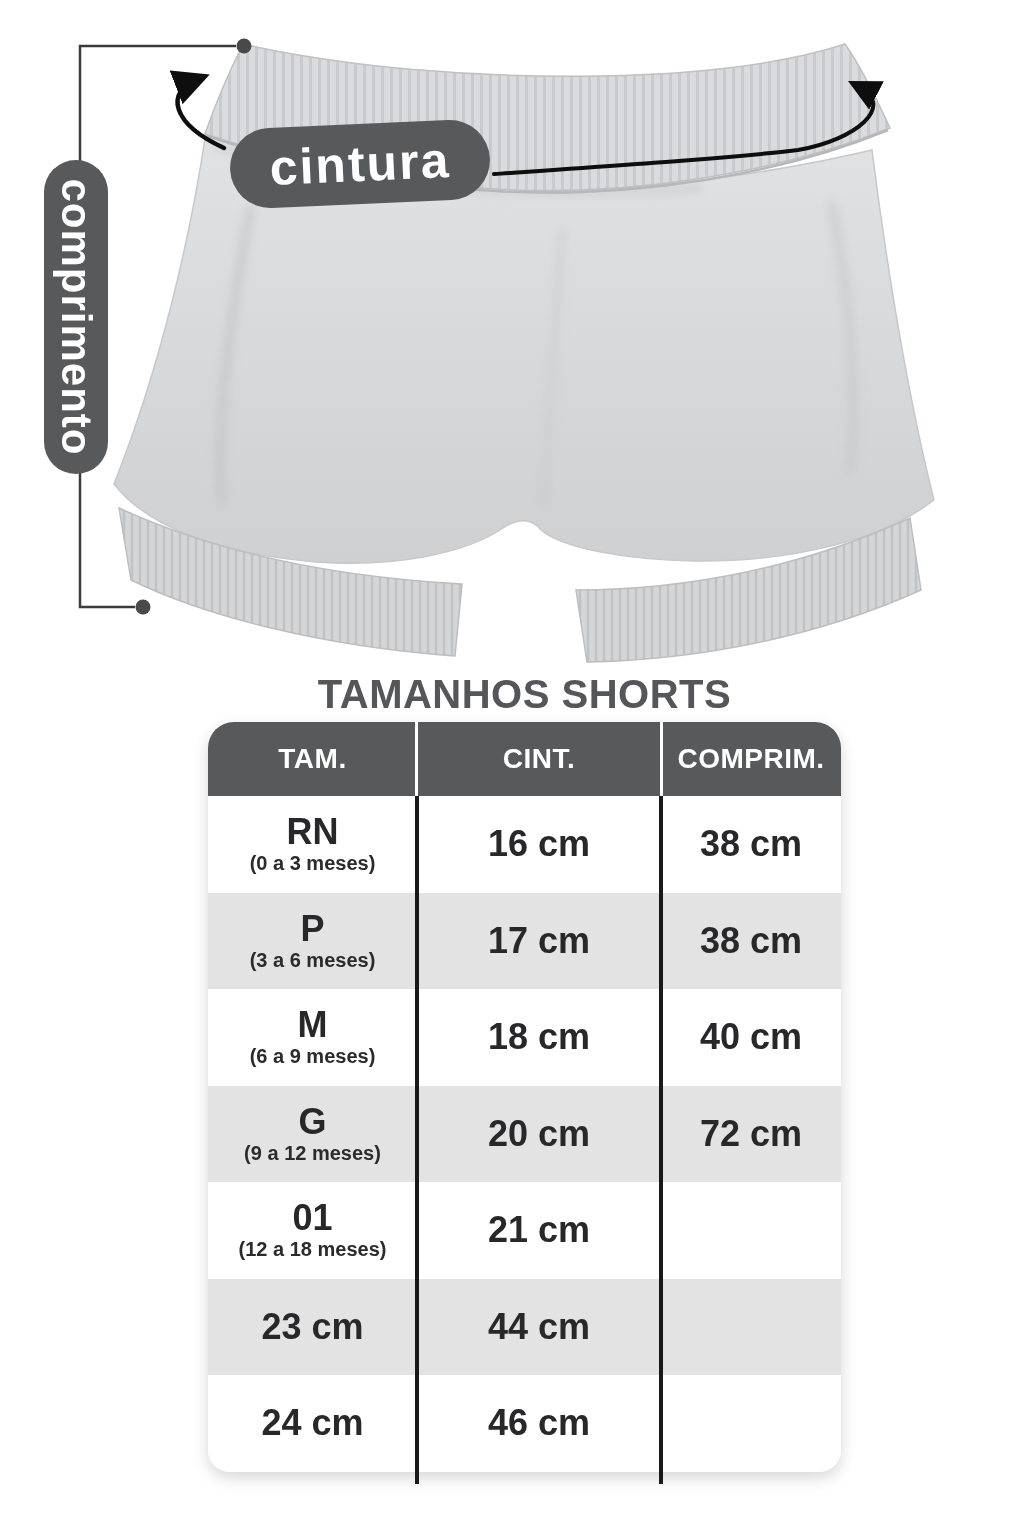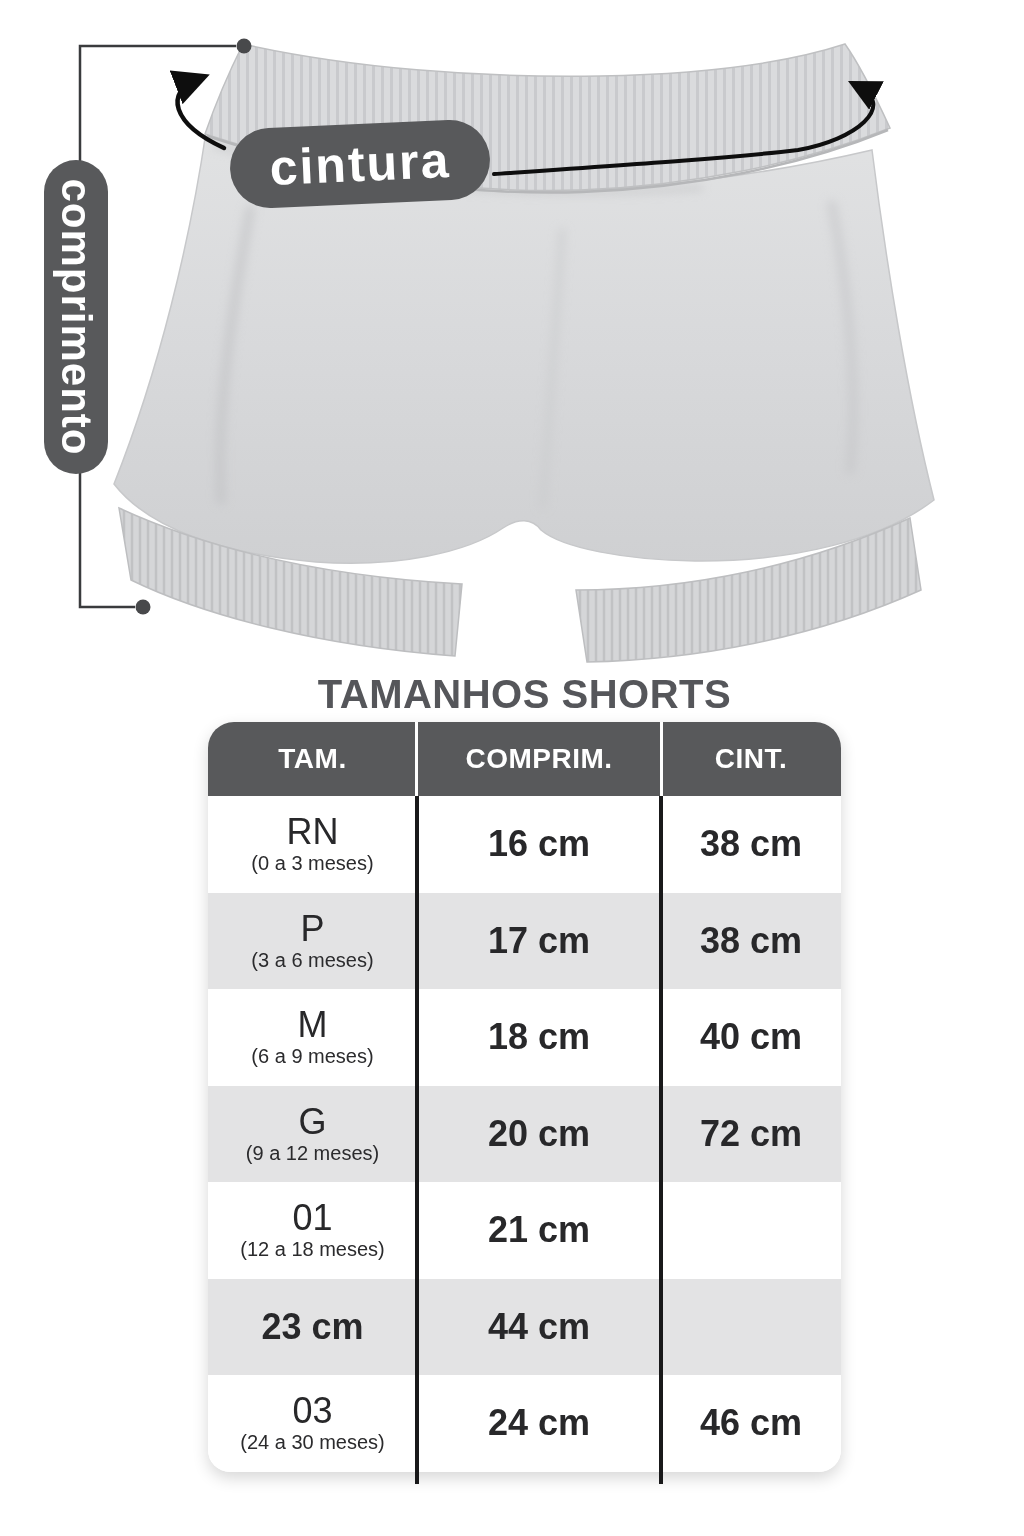--- a/index.html
+++ b/index.html
@@ -29,21 +29,21 @@
   .size-table-surface{
     position:absolute;left:0;top:0;width:633px;height:750px;
     border-radius:26px 26px 22px 22px;overflow:hidden;background:#ffffff;
     box-shadow:0 6px 16px rgba(0,0,0,.16);
   }
   .thead{display:grid;grid-template-columns:209px 244px 180px;height:74px;background:#58595B;}
   .hcell{display:flex;align-items:center;justify-content:center;color:#fff;font-weight:700;font-size:28px;letter-spacing:.5px;}
   .trow{display:grid;grid-template-columns:209px 244px 180px;height:96.5px;background:#ffffff;}
   .trow.alt{background:#E3E3E4;}
   .cell{display:flex;align-items:center;justify-content:center;}
-  .col-size{flex-direction:column;}
+  .col-size{flex-direction:column;font-weight:bold;}
   .size{font-size:36px;color:#28282A;line-height:1.08;}
   .age{font-size:20px;color:#2B2B2D;line-height:1.15;}
   .value{font-size:36px;color:#28282A;font-weight:bold;}
   .hline{position:absolute;top:0;height:74px;width:3px;background:#ffffff;z-index:5;}
   .hline.h1{left:207px;}.hline.h2{left:452px;}
   .vline{position:absolute;top:74px;height:688px;width:4px;background:#19191A;z-index:4;}
   .vline.v1{left:207px;}.vline.v2{left:451px;}
 </style>
 </head>
 <body>
@@ -124,22 +124,22 @@
   <div class="pill pill-length">
     <span>comprimento</span>
   </div>
 
   <div class="table-title">TAMANHOS SHORTS CANELADO</div>
 
   <div class="size-table-wrap">
     <div class="size-table-surface">
       <div class="thead">
         <div class="hcell">TAM.</div>
+        <div class="hcell">CINT.</div>
         <div class="hcell">COMPRIM.</div>
-        <div class="hcell">CINT.</div>
       </div>
       <div class="tbody">
   <div class="trow">
     <div class="cell col-size">
       <span class="size">RN</span>
       <span class="age">(0 a 3 meses)</span>
     </div>
     <div class="cell">
       <span class="value">16 cm</span>
     </div>
@@ -200,24 +200,20 @@
   <div class="trow alt">
     <div class="cell">
       <span class="value">23 cm</span>
     </div>
     <div class="cell">
       <span class="value">44 cm</span>
     </div>
   </div>
 
   <div class="trow">
-    <div class="cell col-size">
-      <span class="size">03</span>
-      <span class="age">(24 a 30 meses)</span>
-    </div>
     <div class="cell">
       <span class="value">24 cm</span>
     </div>
     <div class="cell">
       <span class="value">46 cm</span>
     </div>
   </div>
 </div>
     </div>
     <div class="hline h1"></div>

